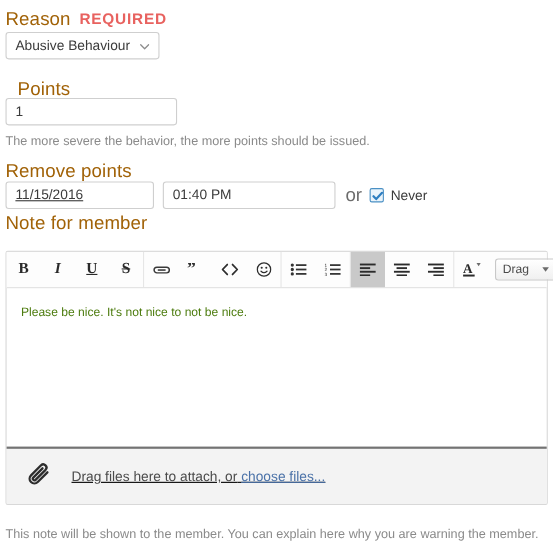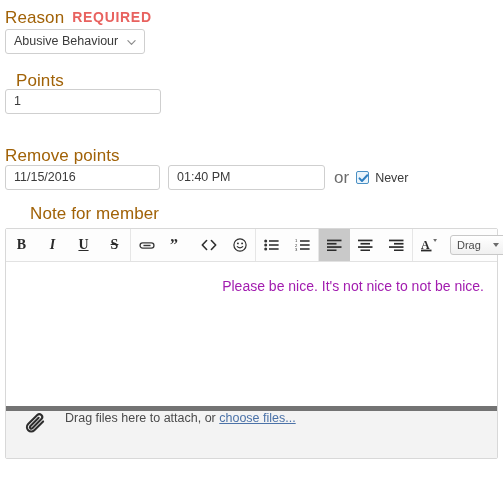--- a/index.html
+++ b/index.html
@@ -181,34 +181,35 @@
   .size-btn .caret-sm {
     margin-left: 8px;
     border-left: 3.5px solid transparent;
     border-right: 3.5px solid transparent;
     border-top: 4px solid #6b6b6b;
   }
 
   .editor-body {
     height: 144px;
     padding: 14px 13px;
-    font-size: 14px;
-    color: #a21caf;
+    font-size: 11px;
+    color: #4d7c0f;
     line-height: 1.5;
     outline: none;
     overflow: auto;
-    text-align: right;
   }
 
   .attach-zone {
     height: 52px;
     background: #f3f3f3;
-    border-top: 5px solid #737373;
+    border-top: 2px solid #737373;
     display: flex;
+    align-items: center;
     padding: 0 18px;
+    text-decoration: underline;
   }
   .clip-icon { margin-right: 17px; display: block; }
   .attach-text { font-size: 12.5px; color: #4b4b4b; }
   .attach-link {
     color: #4b72a8;
     text-decoration: underline;
     cursor: pointer;
   }
 
   .footnote {
@@ -218,23 +219,23 @@
   }
 
   
   .p-reason-label { position: absolute; left: 5px; top: 8px; }
   .p-reason-select { position: absolute; left: 5px; top: 29px; }
   .p-points-label { position: absolute; left: 16px; top: 71px; }
   .p-points-input { position: absolute; left: 5px; top: 89px; width: 156px; }
   .p-points-hint  { position: absolute; left: 5px; top: 117px; }
   .p-remove-label { position: absolute; left: 5px; top: 146px; }
   .p-remove-row   { position: absolute; left: 5px; top: 165px; white-space: nowrap; }
-  .p-date-input   { width: 155px; }
+  .p-date-input   { width: 135px; text-decoration: underline; }
   .p-time-input   { width: 157px; margin-left: 8px; }
-  .p-note-label   { position: absolute; left: 5px; top: 204px; margin-left: 25px; }
+  .p-note-label   { position: absolute; left: 5px; top: 193px; }
   .p-editor       { position: absolute; left: 5px; top: 228px; }
   .p-footnote     { position: absolute; left: 5px; top: 479px; }
 </style>
 </head>
 <body>
 
 <div class="page">
 
   <div class="p-reason-label">
     <span class="field-label">Reason</span><span class="required-tag">REQUIRED</span>
@@ -244,20 +245,21 @@
     <div class="select-box">Abusive Behaviour</div>
     <span class="select-caret">
       <svg width="9" height="9" viewBox="0 0 10 10">
           <path d="M1 3 L5 7 L9 3" fill="none" stroke="#8c8c8c" stroke-width="1.3" stroke-linecap="round" stroke-linejoin="round"></path>
         </svg>
     </span>
   </div>
 
   <div class="field-label p-points-label">Points</div>
   <div class="txt-input p-points-input">1</div>
+  <div class="hint p-points-hint">The more severe the behavior, the more points should be issued.</div>
 
   <div class="field-label p-remove-label">Remove points</div>
   <div class="p-remove-row">
     <span class="txt-input p-date-input">11/15/2016</span><span class="txt-input p-time-input">01:40 PM</span><span class="or-text">or</span><span class="cbx">
       <svg width="11" height="11" viewBox="0 0 11 11">
           <path d="M1.5 5.4 L4 8 L9.3 2.3" fill="none" stroke="#2f7fc1" stroke-width="2" stroke-linecap="round" stroke-linejoin="round"></path>
         </svg>
     </span><span class="cbx-label">Never</span>
   </div>
 
@@ -386,14 +388,15 @@
           </svg>
       </span>
       <span class="attach-text">
         <span>Drag files here to attach, or</span>
         <span class="attach-link">choose files...</span>
       </span>
     </div>
 
   </div>
 
+  <div class="footnote p-footnote">This note will be shown to the member. You can explain here why you are warning the member.</div>
 
 </div>
 
 </body></html>

